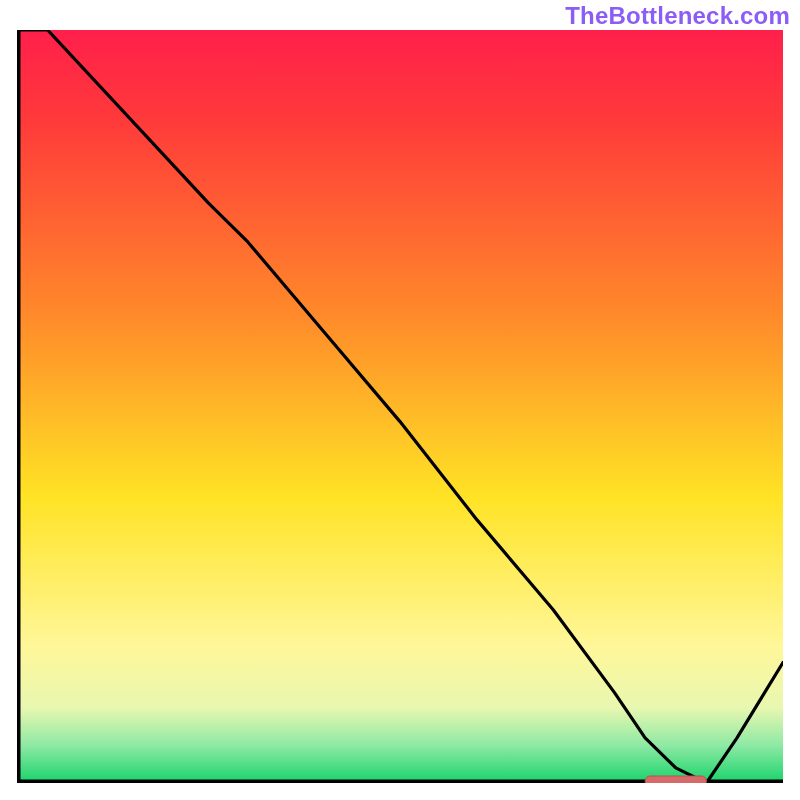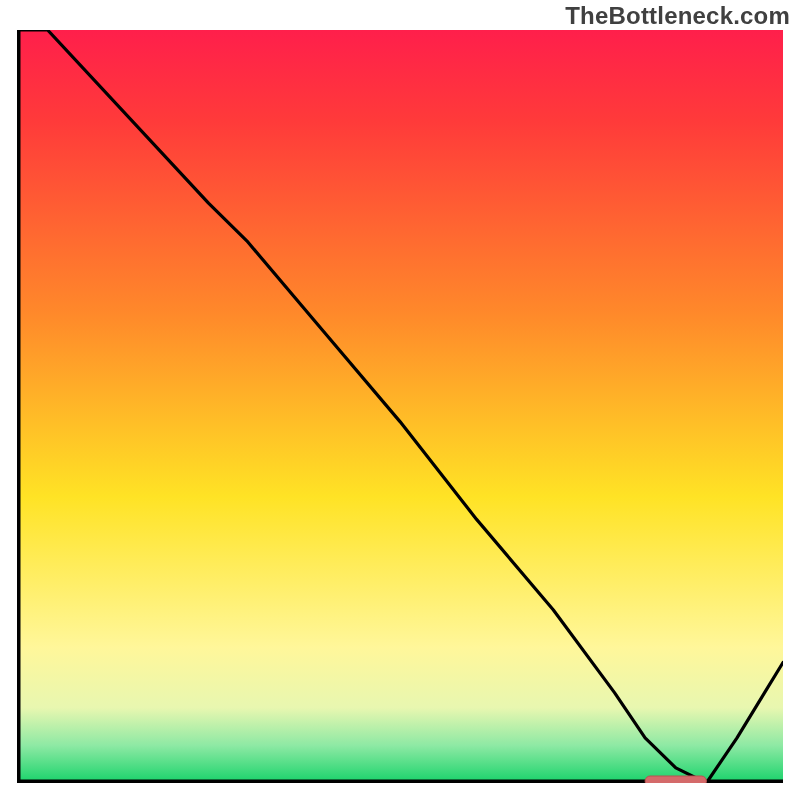--- a/index.html
+++ b/index.html
@@ -15,21 +15,21 @@
     position: relative;
     width: 800px;
     height: 800px;
   }
   .watermark {
     position: absolute;
     top: 2px;
     right: 10px;
     font-size: 24px;
     font-weight: 600;
-    color: #404040;
+    color: #8b5cf6;
     letter-spacing: 0.2px;
     user-select: none;
   }
   .plot {
     position: absolute;
     left: 17px;
     top: 30px;
     width: 766px;
     height: 753px;
   }

